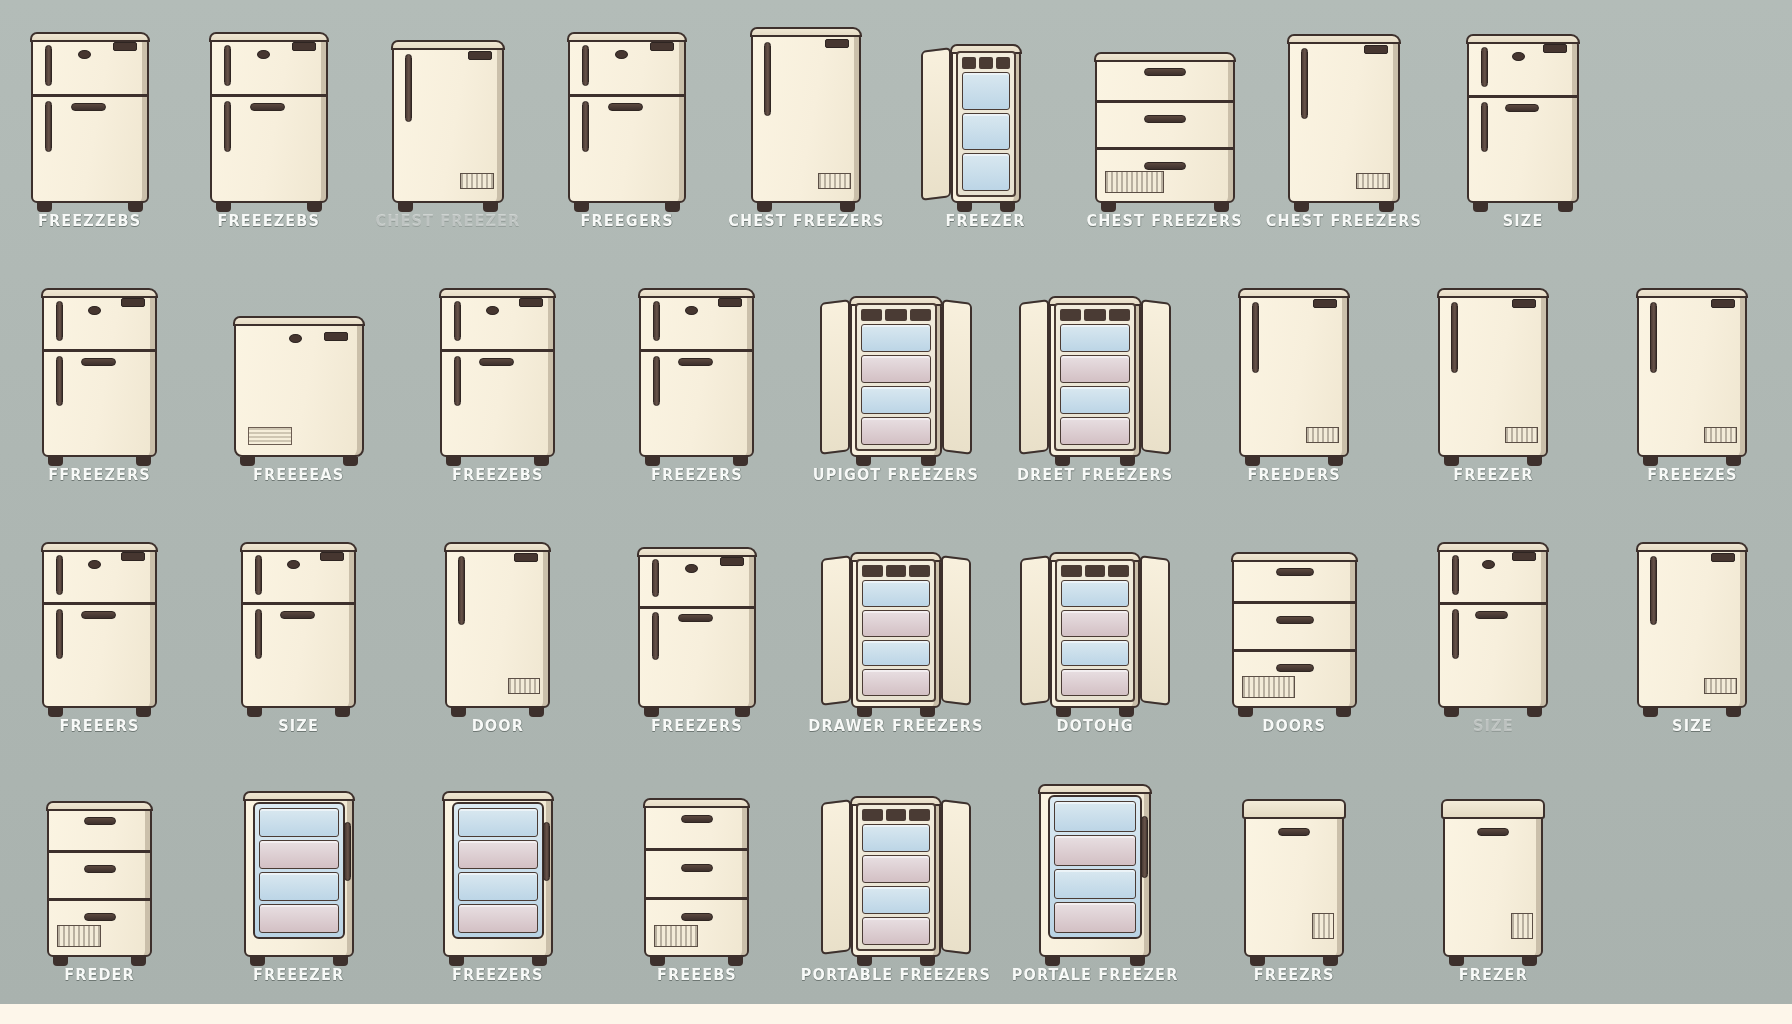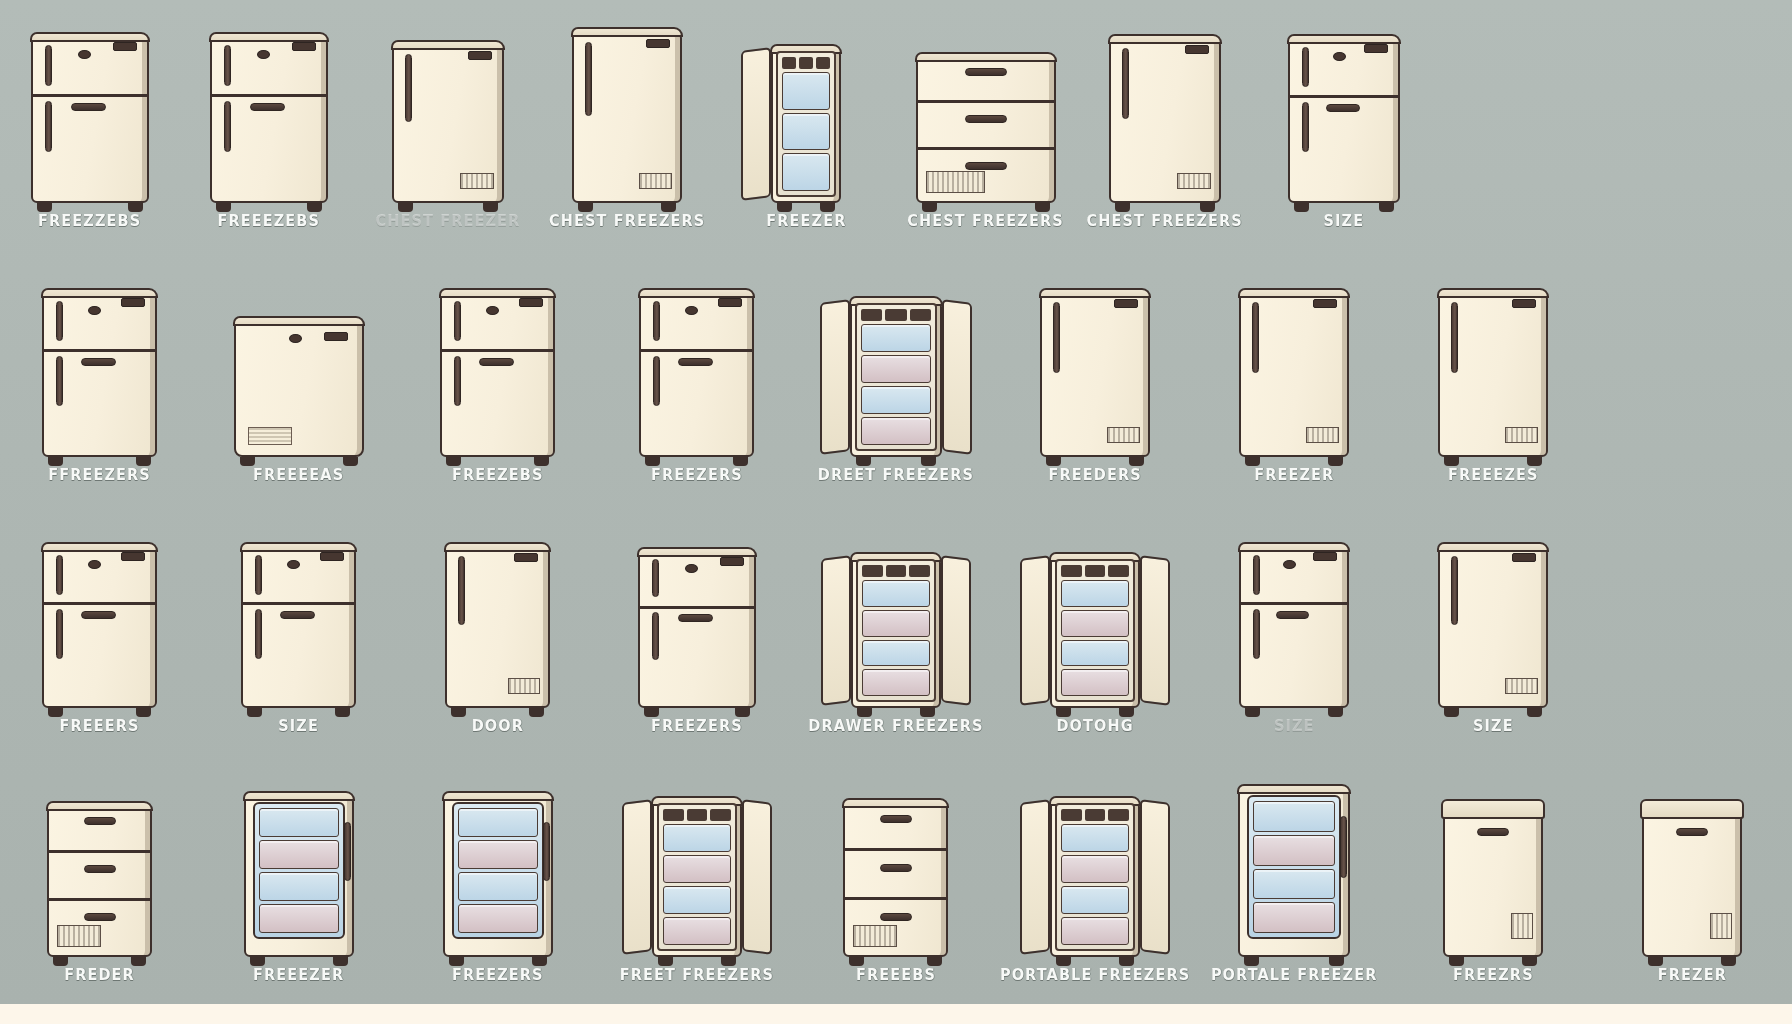--- a/index.html
+++ b/index.html
@@ -168,20 +168,36 @@
     <div class="handleV" style="left:13px;top:13px;height:68px"></div>
     <div class="panel" style="right:12px;top:10px"></div>
     <div class="grille" style="right:10px;bottom:14px;width:34px"></div>
     <div class="feet"></div>
   </div>
           </div>
           <div class="label faded">CHEST FREEZER</div>
         </div>
         <div class="cell" style="width: 179.2px;">
           <div class="art" style="height: 185px;">
+            <div class="fridge" style="width:118px;height:170px">
+    <div class="body"></div>
+    <div class="topcap"></div>
+    <div class="split" style="top:61px"></div>
+    <div class="handleV" style="left:14px;top:12px;height:41px"></div>
+    <div class="handleV" style="left:14px;top:68px;height:51px"></div>
+    <div class="knob" style="left:47px;top:17px"></div>
+    <div class="handleH" style="left:40px;top:70px;width:35px"></div>
+    <div class="panel" style="right:12px;top:9px"></div>
+    <div class="feet"></div>
+  </div>
+          </div>
+          <div class="label">FREEGERS</div>
+        </div>
+        <div class="cell" style="width: 179.2px;">
+          <div class="art" style="height: 185px;">
             <div class="fridge" style="width:110px;height:175px">
     <div class="body"></div>
     <div class="topcap"></div>
     <div class="handleV" style="left:13px;top:14px;height:74px"></div>
     <div class="panel" style="right:12px;top:11px"></div>
     <div class="grille" style="right:10px;bottom:14px;width:33px"></div>
     <div class="feet"></div>
   </div>
           </div>
           <div class="label">CHEST FREEZERS</div>
@@ -329,20 +345,43 @@
                 <div class="shelf "></div>
                 <div class="shelf food"></div>
                 <div class="shelf "></div>
                 <div class="shelf food"></div>
               </div>
     <div class="door doorL"></div>
     <div class="door doorR"></div>
     <div class="feet"></div>
   </div>
           </div>
+          <div class="label">UPIGOT FREEZERS</div>
+        </div>
+        <div class="cell" style="width: 199.111px;">
+          <div class="art" style="height: 185px;">
+            <div class="fridge" style="width:92px;height:160px;margin:0 54px">
+    <div class="body"></div>
+              <div class="topcap"></div>
+    <div class="interior">
+                <div class="ctrls">
+                  <i></i>
+                  <i></i>
+                  <i></i>
+                </div>
+                <div class="shelf "></div>
+                <div class="shelf food"></div>
+                <div class="shelf "></div>
+                <div class="shelf food"></div>
+              </div>
+    <div class="door doorL"></div>
+    <div class="door doorR"></div>
+    <div class="feet"></div>
+  </div>
+          </div>
           <div class="label">DREET FREEZERS</div>
         </div>
         <div class="cell" style="width: 199.111px;">
           <div class="art" style="height: 185px;">
             <div class="fridge" style="width:110px;height:168px">
     <div class="body"></div>
     <div class="topcap"></div>
     <div class="handleV" style="left:13px;top:13px;height:71px"></div>
     <div class="panel" style="right:12px;top:10px"></div>
     <div class="grille" style="right:10px;bottom:14px;width:33px"></div>
@@ -478,20 +517,36 @@
                 <div class="shelf food"></div>
                 <div class="shelf "></div>
                 <div class="shelf food"></div>
               </div>
     <div class="door doorL"></div>
     <div class="door doorR"></div>
     <div class="feet"></div>
   </div>
           </div>
           <div class="label">DOTOHG</div>
+        </div>
+        <div class="cell" style="width: 199.111px;">
+          <div class="art" style="height: 180px;">
+            <div class="fridge" style="width:125px;height:155px">
+    <div class="body"></div>
+              <div class="topcap"></div>
+    <div class="drawerline" style="top:48px"></div>
+              <div class="drawerline" style="top:96px"></div>
+              <div class="handleH" style="left:44px;top:15px;width:38px"></div>
+              <div class="handleH" style="left:44px;top:63px;width:38px"></div>
+              <div class="handleH" style="left:44px;top:111px;width:38px"></div>
+    <div class="grille" style="left:10px;bottom:10px;width:53px;height:22px"></div>
+    <div class="feet"></div>
+  </div>
+          </div>
+          <div class="label">DOORS</div>
         </div>
         <div class="cell" style="width: 199.111px;">
           <div class="art" style="height: 180px;">
             <div class="fridge" style="width:110px;height:165px">
     <div class="body"></div>
     <div class="topcap"></div>
     <div class="split" style="top:59px"></div>
     <div class="handleV" style="left:14px;top:12px;height:40px"></div>
     <div class="handleV" style="left:14px;top:66px;height:50px"></div>
     <div class="knob" style="left:44px;top:17px"></div>
@@ -562,43 +617,20 @@
                 <div class="shelf food"></div>
               </div>
     <div class="handleV" style="right:3px;top:30px;height:59px"></div>
     <div class="feet"></div>
   </div>
           </div>
           <div class="label">FREEZERS</div>
         </div>
         <div class="cell" style="width: 199.111px;">
           <div class="art" style="height: 175px;">
-            <div class="fridge" style="width:90px;height:160px;margin:0 53px">
-    <div class="body"></div>
-              <div class="topcap"></div>
-    <div class="interior">
-                <div class="ctrls">
-                  <i></i>
-                  <i></i>
-                  <i></i>
-                </div>
-                <div class="shelf "></div>
-                <div class="shelf food"></div>
-                <div class="shelf "></div>
-                <div class="shelf food"></div>
-              </div>
-    <div class="door doorL"></div>
-    <div class="door doorR"></div>
-    <div class="feet"></div>
-  </div>
-          </div>
-          <div class="label">FREET FREEZERS</div>
-        </div>
-        <div class="cell" style="width: 199.111px;">
-          <div class="art" style="height: 175px;">
             <div class="fridge" style="width:105px;height:158px">
     <div class="body"></div>
               <div class="topcap"></div>
     <div class="drawerline" style="top:49px"></div>
               <div class="drawerline" style="top:98px"></div>
               <div class="handleH" style="left:37px;top:16px;width:32px"></div>
               <div class="handleH" style="left:37px;top:65px;width:32px"></div>
               <div class="handleH" style="left:37px;top:114px;width:32px"></div>
     <div class="grille" style="left:10px;bottom:10px;width:44px;height:22px"></div>
     <div class="feet"></div>

